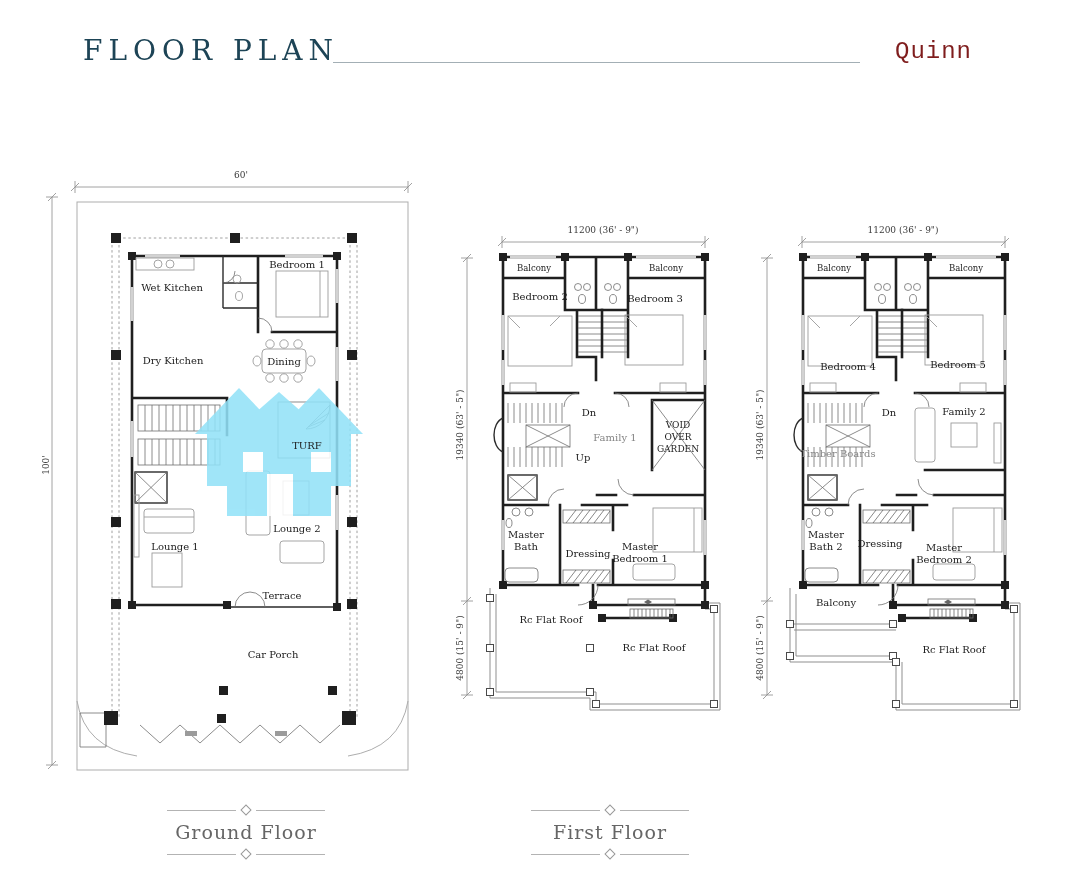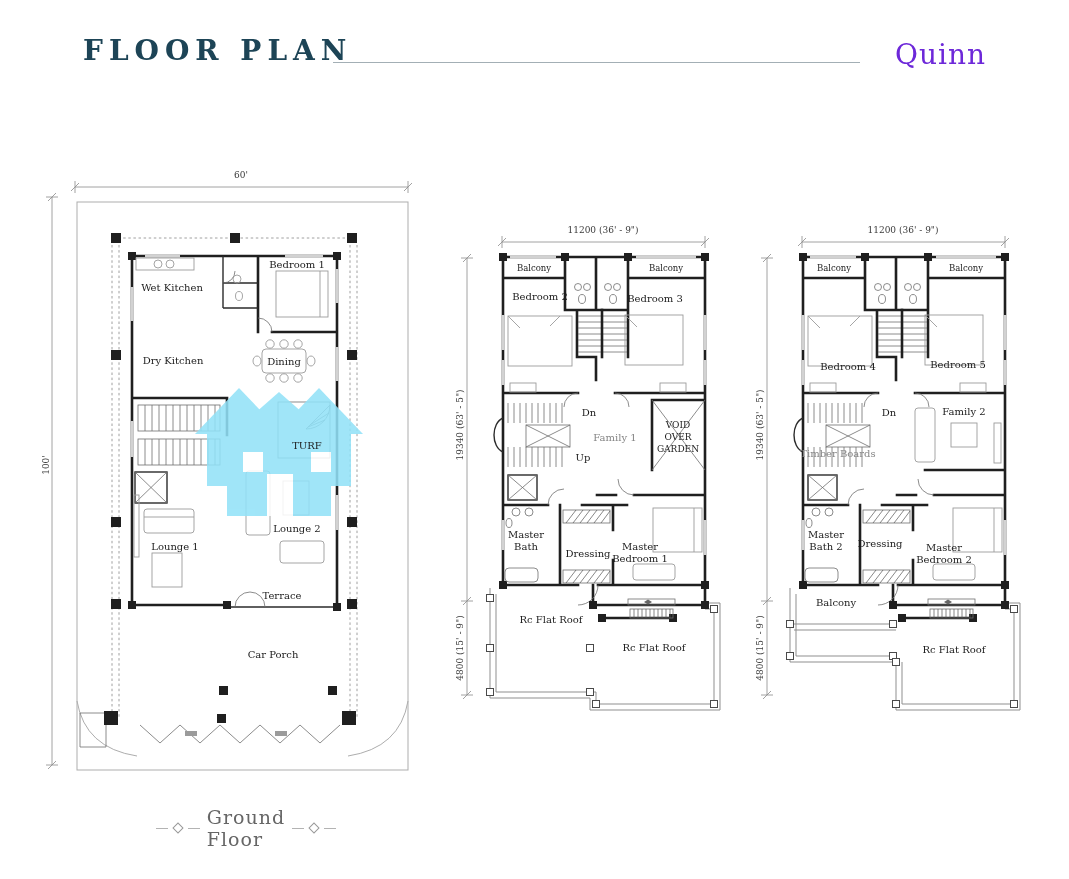--- a/index.html
+++ b/index.html
@@ -1,40 +1,40 @@
 <!DOCTYPE html>
 <html><head>
 <meta charset="utf-8">
 <style>
   html,body{margin:0;padding:0;background:#fff;}
   #page{position:relative;width:1069px;height:879px;background:#ffffff;overflow:hidden;
         font-family:"DejaVu Serif",serif;}
   .title{position:absolute;left:83px;top:34px;font-size:28px;letter-spacing:6px;
-         color:#1d4456;font-weight:700;}
+         color:#1d4456;font-weight:400;}
   .hline{position:absolute;left:333px;top:62px;width:527px;height:1px;background:#a3afb5;}
-  .brand{position:absolute;left:895px;top:38px;font-size:28px;letter-spacing:1px;color:#6d28d9;}
+  .brand{position:absolute;left:895px;top:38px;font-size:24px;letter-spacing:1px;color:#7f1d1d;font-family:Liberation Mono, monospace;}
   svg{position:absolute;overflow:visible;}
   .w{stroke:#1f1f1f;stroke-width:2.6;fill:none;stroke-linecap:square}
   .w2{stroke:#2b2b2b;stroke-width:1.4;fill:none}
   .t{stroke:#6e6e6e;stroke-width:.8;fill:none}
   .furn *{stroke:#9b9b9b;stroke-width:.9;fill:none}
   .dim{stroke:#8a8a8a;stroke-width:.8;fill:none}
   .dash{stroke:#a0a0a0;stroke-width:1;fill:none;stroke-dasharray:2.5 2.6}
   .sq{fill:#1f1f1f;stroke:none}
   .osq{fill:#fff;stroke:#4a4a4a;stroke-width:1}
   .roof{stroke:#8f8f8f;stroke-width:1;fill:none}
   .bnd{stroke:#adadad;stroke-width:1;fill:none}
   .win{stroke:#d2d2d2;stroke-width:3;fill:none}
   .hatch{stroke:#555;stroke-width:.7;fill:none}
   text.rm{font-family:"DejaVu Serif",serif;font-size:10px;fill:#1b1b1b}
   text.rms{font-size:8.5px}
   text.rm9{font-size:9px}
   text.rmlight{fill:#858585}
   text.dm{font-family:"DejaVu Serif",serif;font-size:9px;fill:#3a3a3a}
-  .caption{position:absolute;top:806px;width:180px;display:flex;flex-direction:row;
+  .caption{position:absolute;top:806px;width:180px;display:flex;flex-direction:column;
            align-items:center;gap:7px;}
   .cap-rule{display:flex;align-items:center;gap:6px;width:158px;}
   .cap-line{flex:1;height:1px;background:#b3b3b3;}
   .cap-diamond{width:6px;height:6px;border:1px solid #999;transform:rotate(45deg);background:#fff;}
   .cap-text{font-size:19px;color:#666;letter-spacing:1px;}
 </style>
 </head>
 <body>
 
 <div id="page">
@@ -344,14 +344,27 @@
         <span class="cap-diamond"></span>
         <span class="cap-line"></span>
       </div>
     <div class="cap-text">Ground Floor</div>
     <div class="cap-rule">
         <span class="cap-line"></span>
         <span class="cap-diamond"></span>
         <span class="cap-line"></span>
       </div>
   </div>
+  <div class="caption" style="left:520px">
+    <div class="cap-rule">
+        <span class="cap-line"></span>
+        <span class="cap-diamond"></span>
+        <span class="cap-line"></span>
+      </div>
+    <div class="cap-text">First Floor</div>
+    <div class="cap-rule">
+        <span class="cap-line"></span>
+        <span class="cap-diamond"></span>
+        <span class="cap-line"></span>
+      </div>
+  </div>
 
 </div>
 
 </body></html>

